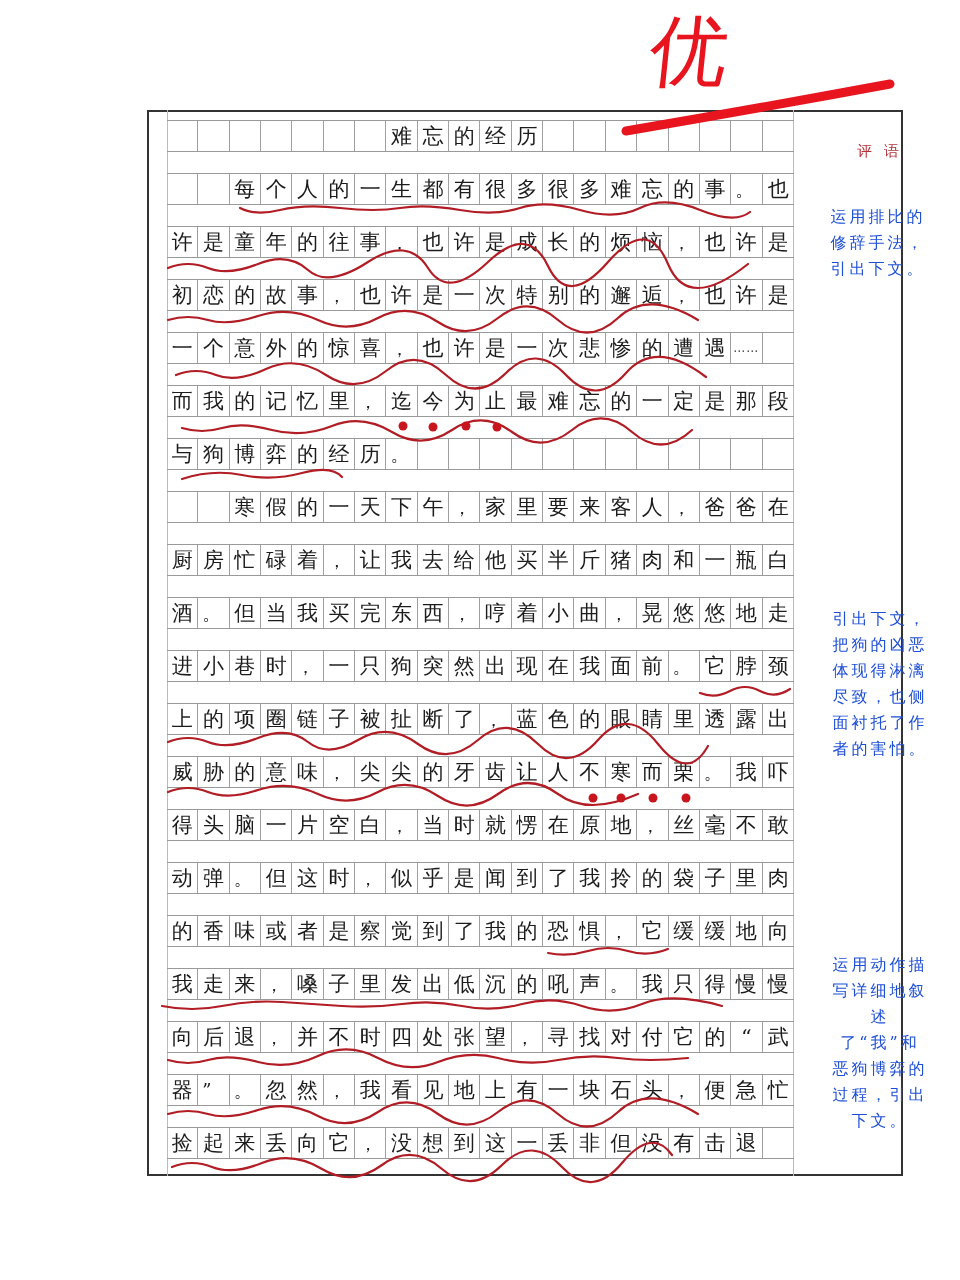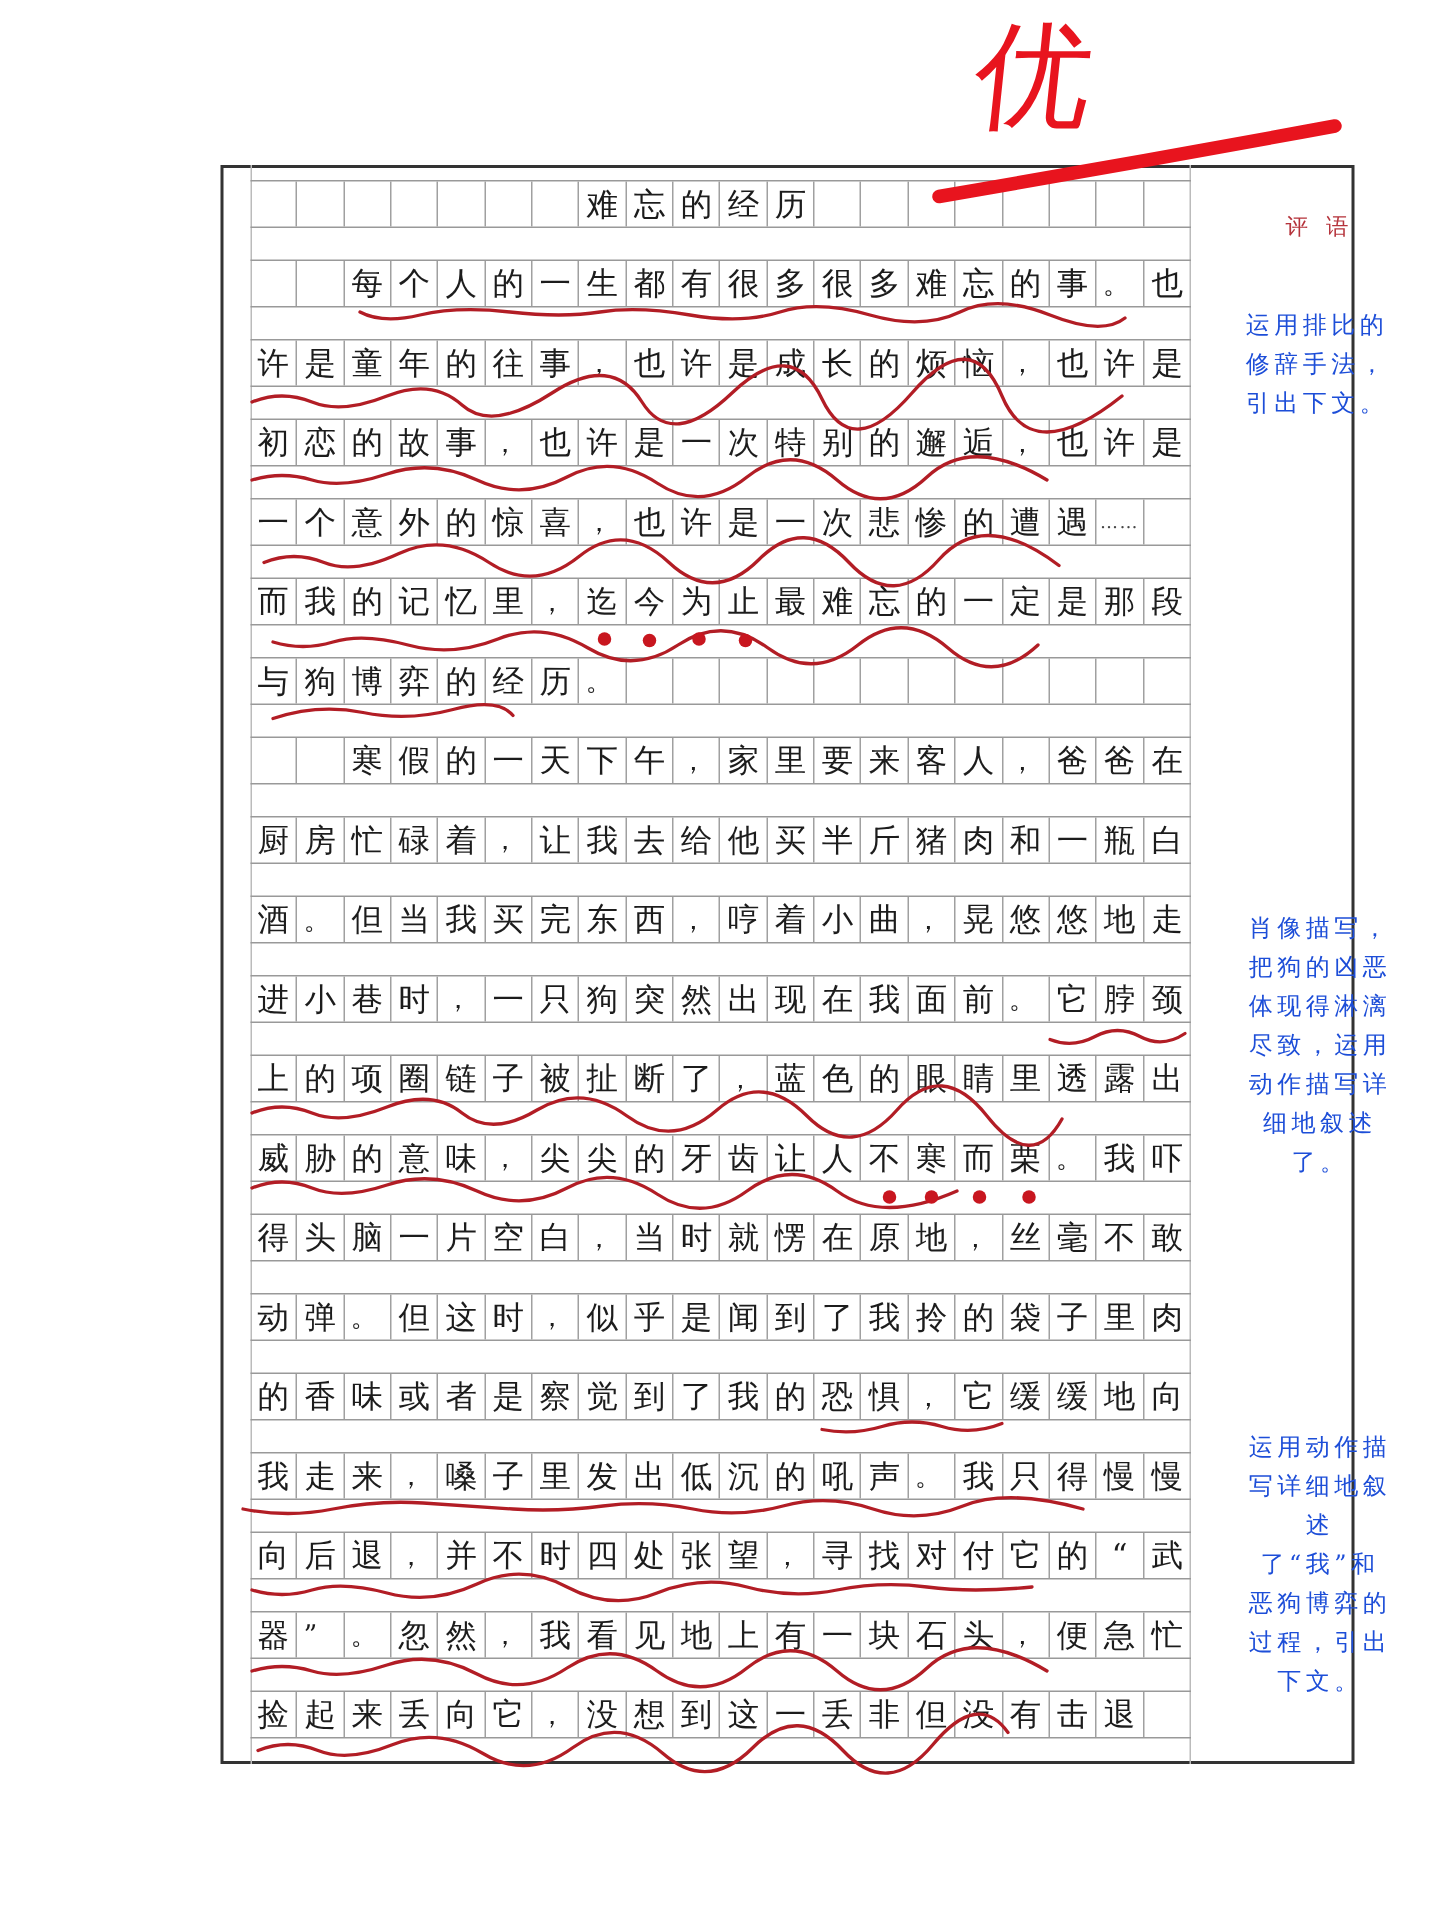--- a/index.html
+++ b/index.html
@@ -472,21 +472,21 @@
       <div class="cell">有</div>
       <div class="cell">击</div>
       <div class="cell">退</div>
       <div class="cell"></div>
     </div>
   </div>
 
 <div class="remark-col">
   <div class="remark-title">评语</div>
   <div class="remark" style="top:92px">运用排比的修辞手法，引出下文。</div>
-  <div class="remark" style="top:494px;left:8px">肖像描写，把狗的凶恶体现得淋漓尽致，运用动作描写详细地叙述了。</div>
+  <div class="remark" style="top:494px;left:8px">引出下文，把狗的凶恶体现得淋漓尽致，也侧面衬托了作者的害怕。</div>
   <div class="remark" style="top:840px;left:8px">运用动作描写详细地叙述了“我”和恶狗博弈的过程，引出下文。</div>
 </div>
 
 <div class="grade">优</div>
 
 <svg class="overlay" viewBox="0 0 960 1280">
 
   <path d="M626,131 Q760,108 890,84" stroke="#e8141e" stroke-width="9" stroke-linecap="round" fill="none"></path>
   <g stroke="#b21d25" stroke-width="2.2" fill="none" stroke-linecap="round">
 

